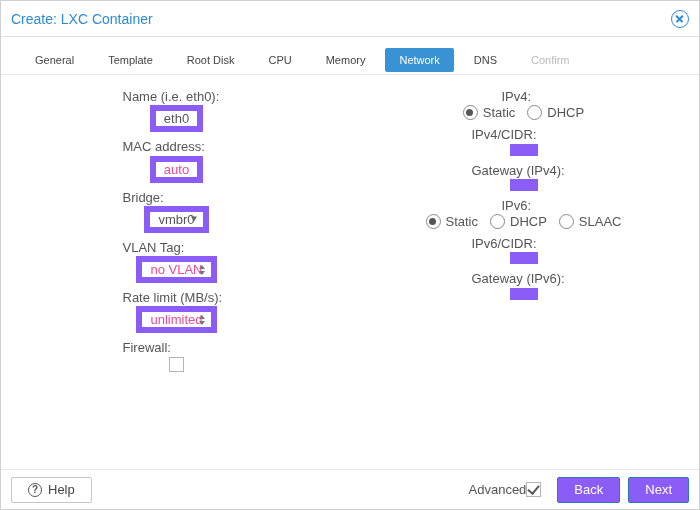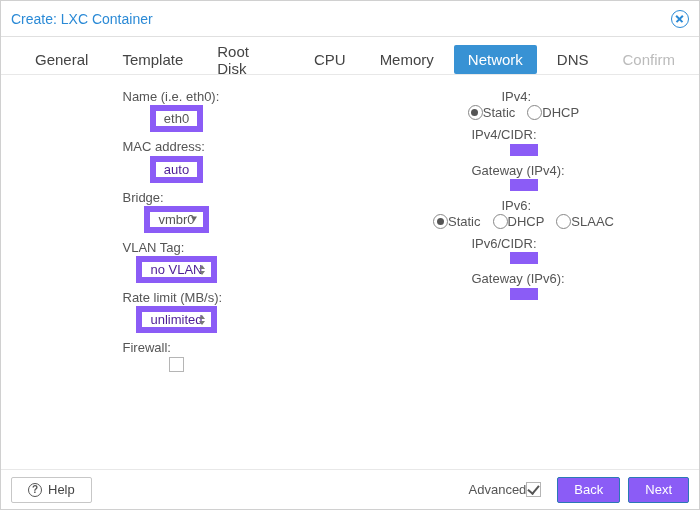--- a/index.html
+++ b/index.html
@@ -47,21 +47,21 @@
   .tabs {
     display: flex;
     gap: 6px;
     padding: 8px 10px 0 20px;
     border-bottom: 1px solid #e8e8e8;
     height: 38px;
     align-items: center;
   }
   .tab {
     padding: 6px 14px;
-    font-size: 15px;
+    font-size: 11px;
     color: #444;
     cursor: pointer;
     border-radius: 2px;
   }
   .tab.active { background: #3892d4; color: #fff; }
   .tab.disabled { color: #bbb; cursor: default; }
 
   .body {
     flex: 1;
     display: flex;
@@ -89,21 +89,21 @@
     height: 26px;
     border: 6px solid #8b5cf6;
     padding: 0 8px;
     font-size: 13px;
     color: #555;
     background: #fff;
     display: flex;
     align-items: center;
     position: relative;
   }
-  .field-input.placeholder, .field-combo.placeholder { color: #4c1d95; }
+  .field-input.placeholder, .field-combo.placeholder { color: #ec4899; }
   .field-combo .trigger {
     position: absolute;
     right: 6px; top: 50%; transform: translateY(-50%);
     display: flex; flex-direction: column; align-items: center;
     pointer-events: none;
   }
   .chev { width: 0; height: 0; border-left: 3.5px solid transparent; border-right: 3.5px solid transparent; }
   .chev.down { border-top: 4px solid #777; }
   .chev.up { border-bottom: 4px solid #777; margin-bottom: 2px; }
   .chev.solo-down { border-top: 5px solid #666; }
@@ -123,21 +123,21 @@
     border-width: 0 2px 2px 0;
     transform: rotate(40deg);
   }
 
   .radio-row {
     display: flex;
     align-items: center;
     gap: 12px;
   }
   .radio {
-    display: flex; align-items: center; 
+    display: flex; align-items: center; gap: 5px;
     cursor: pointer;
   }
   .radio-circle {
     width: 15px; height: 15px;
     border: 1.5px solid #888;
     border-radius: 50%;
     position: relative;
   }
   .radio.selected .radio-circle::after {
     content: "";

